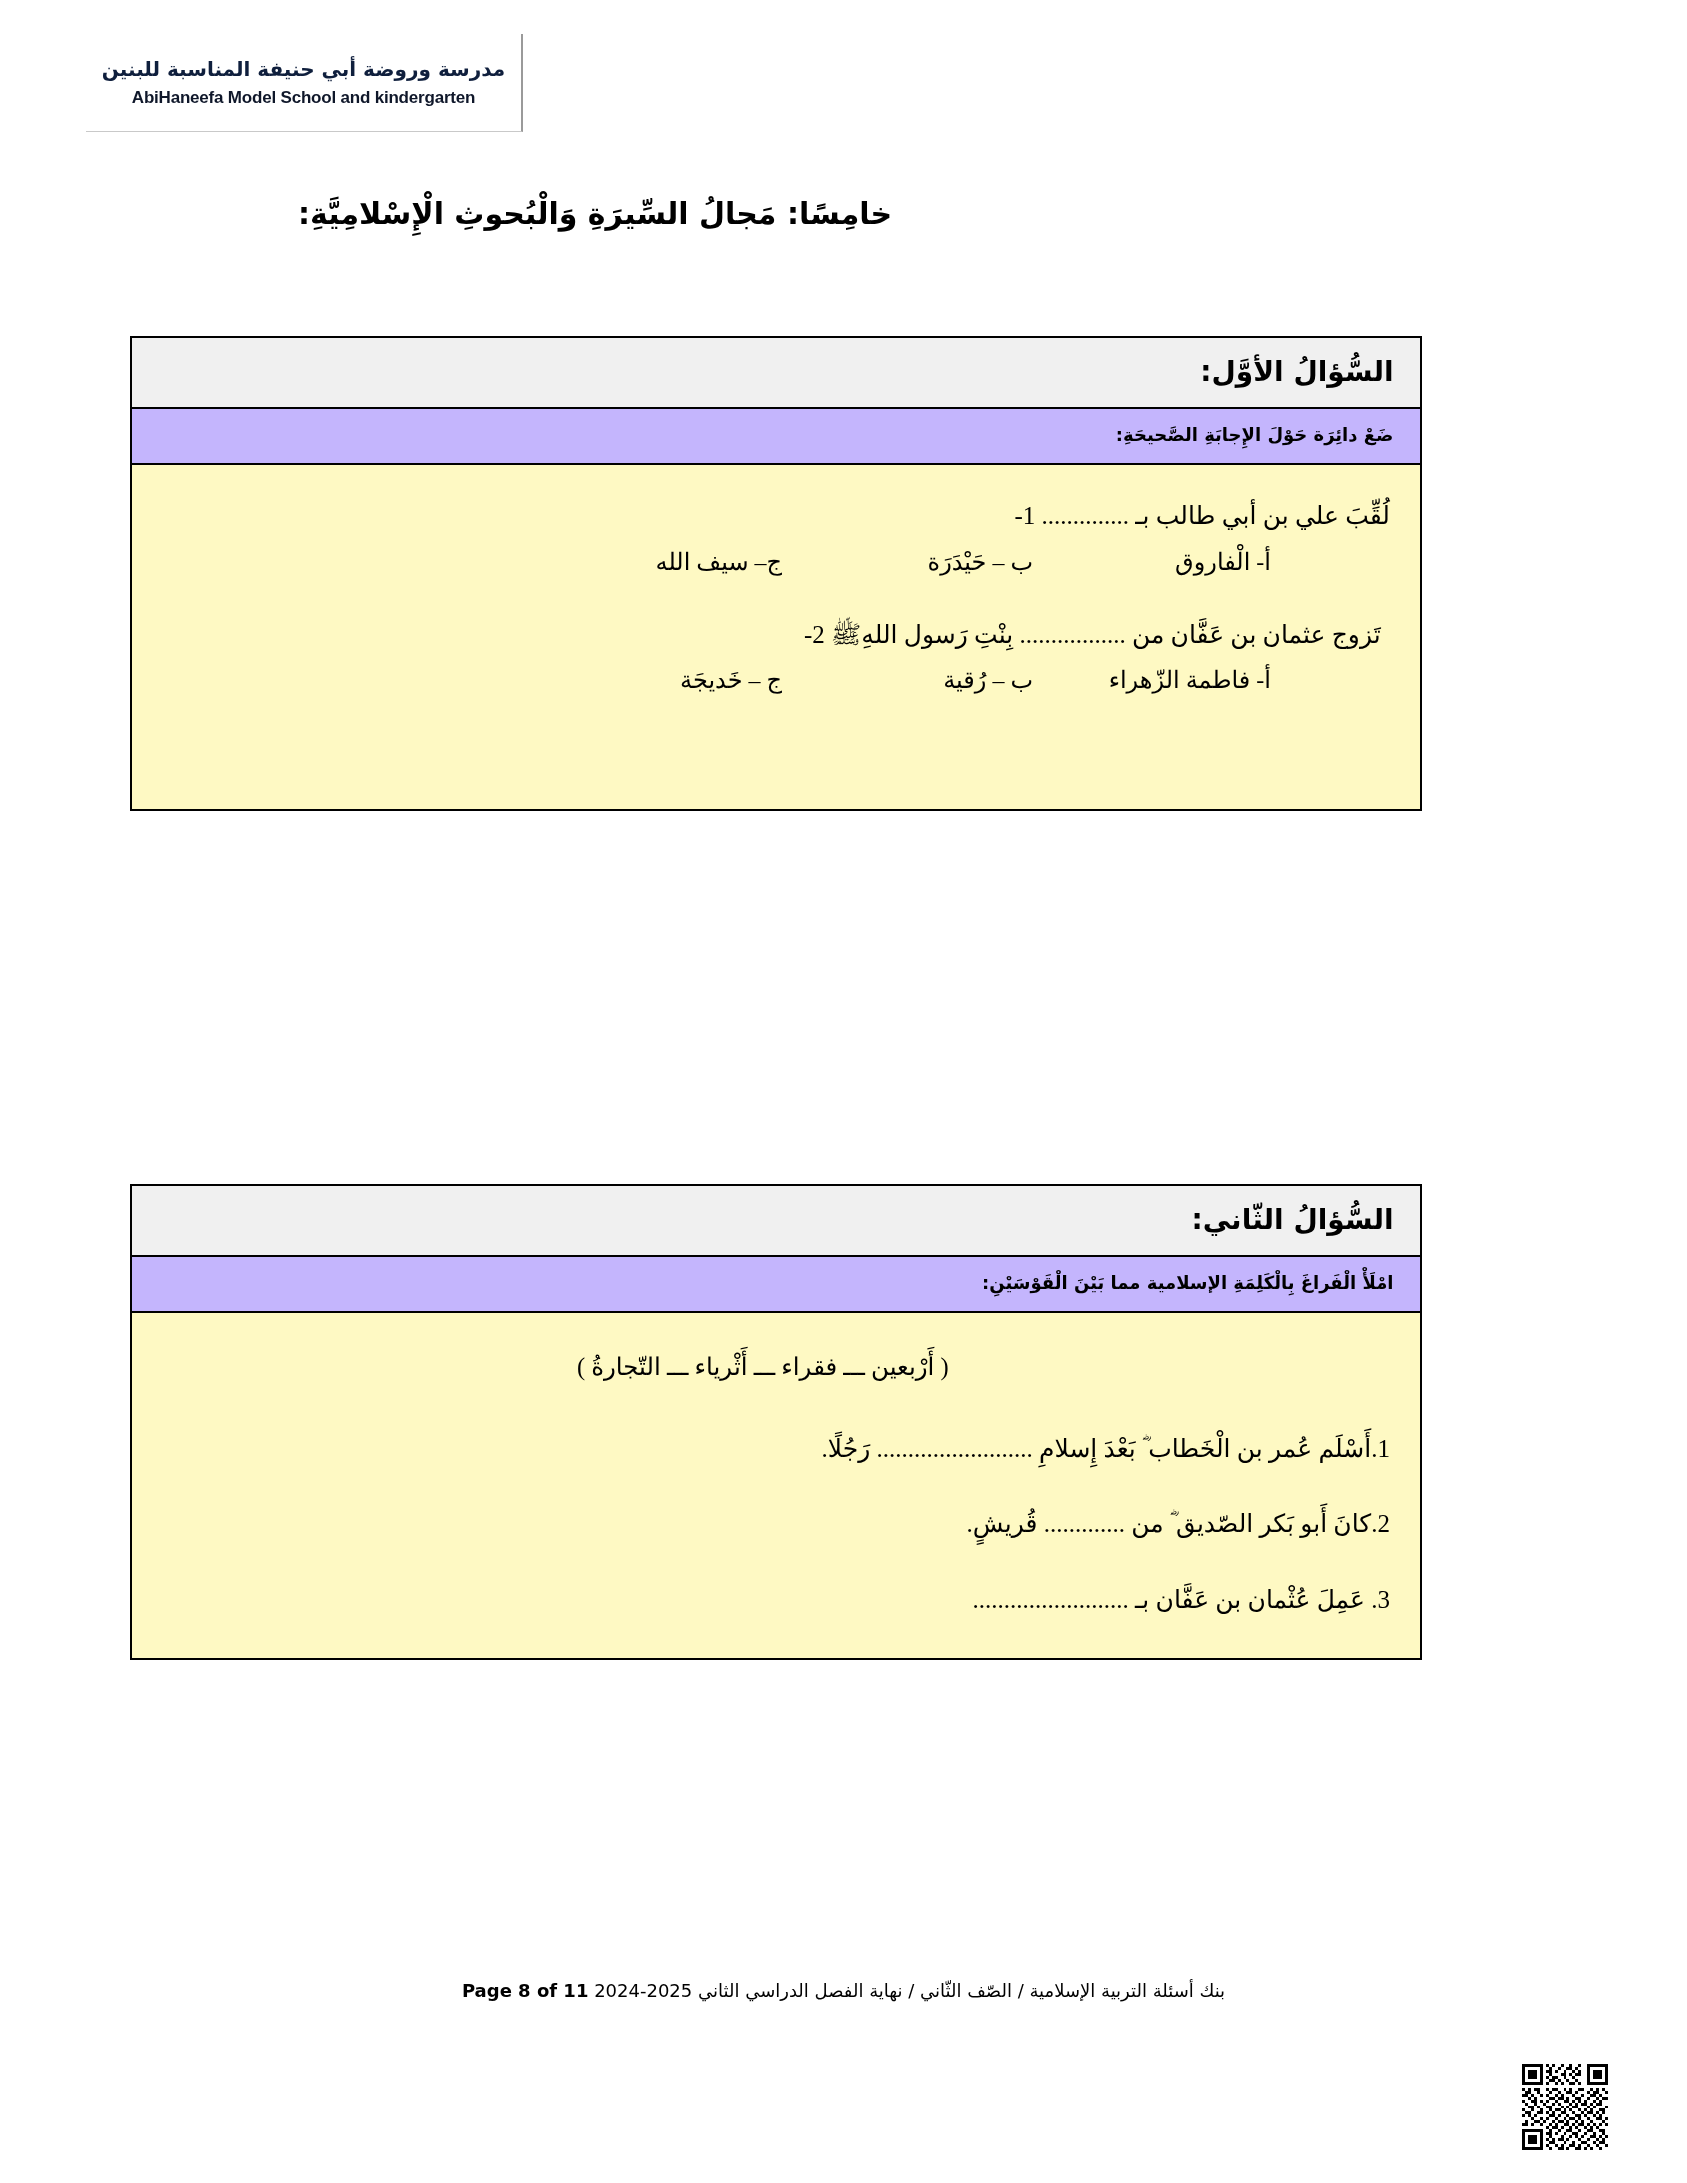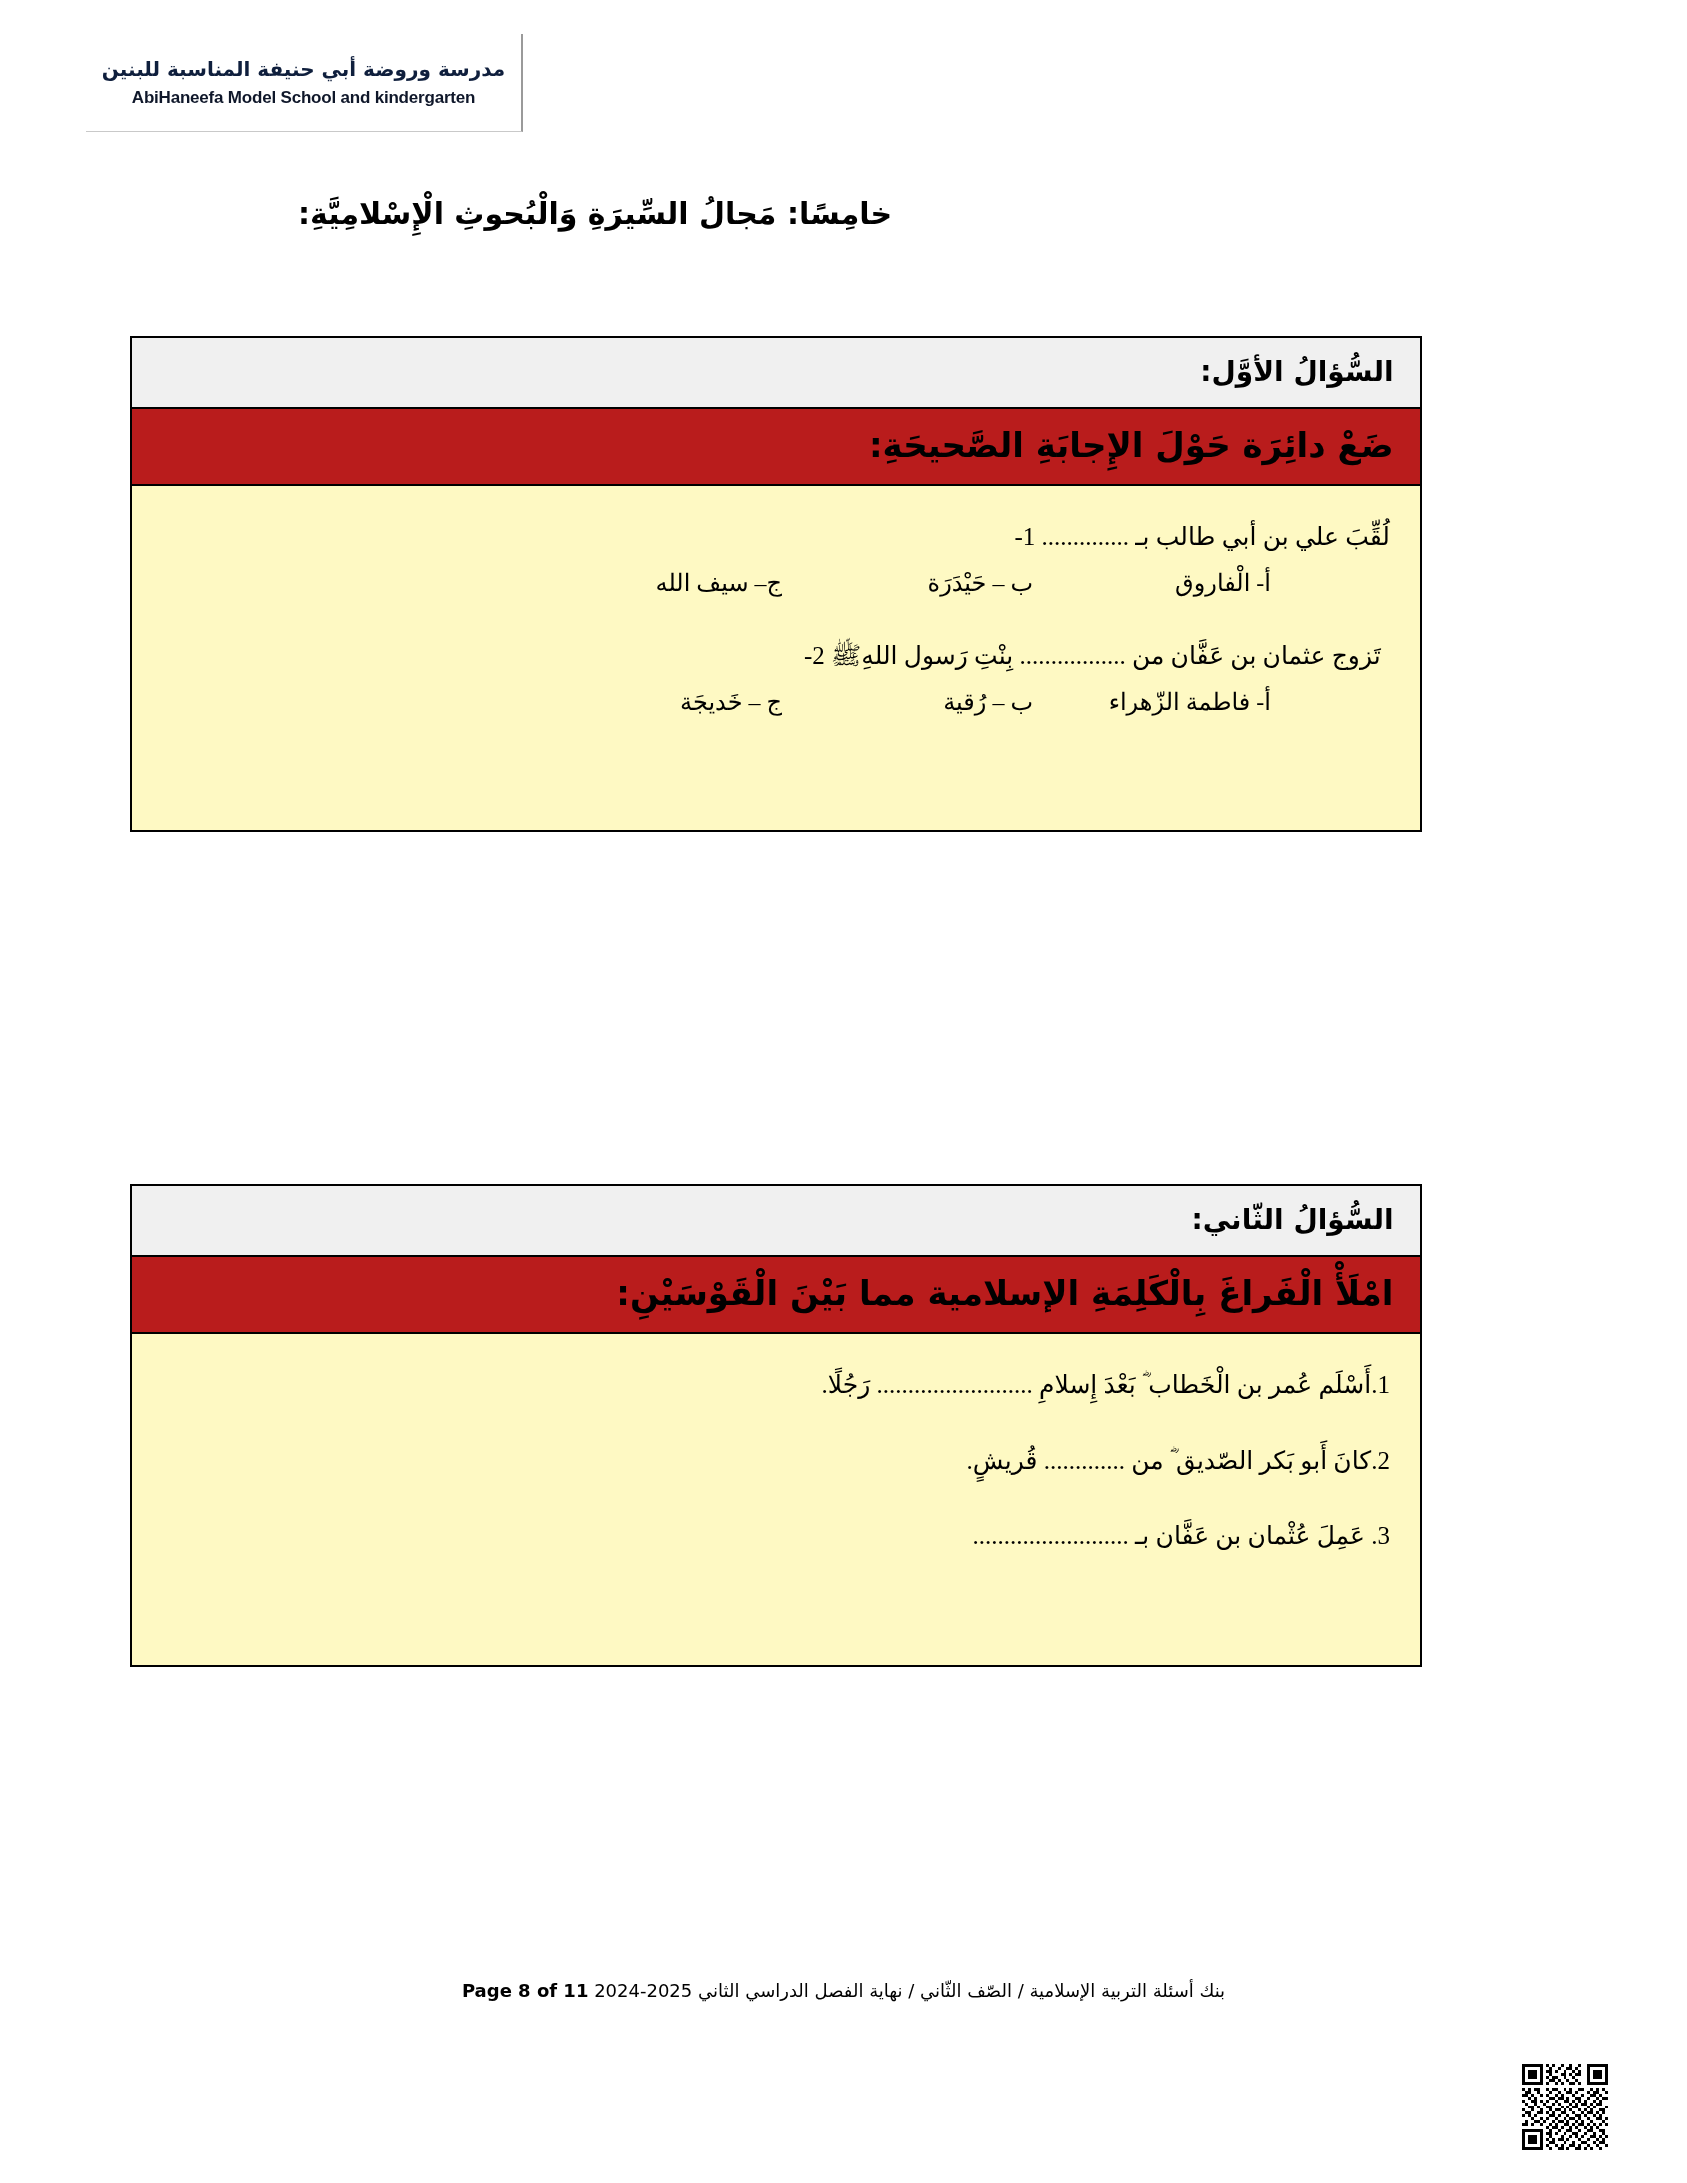--- a/index.html
+++ b/index.html
@@ -90,26 +90,26 @@
     padding: 14.6px 26.5px 17px 26.5px;
     direction: rtl;
     text-align: right;
     font-size: 28px;
     font-weight: bold;
     line-height: 1.35;
     min-height: 52px;
     box-sizing: border-box;
   }
   .qrow-instr {
-    background: #b91c1c;
+    background: #c4b5fd;
     border-bottom: 2px solid #000000;
     padding: 13.2px 26.5px 16px 26.5px;
     direction: rtl;
     text-align: right;
-    font-size: 34px;
+    font-size: 18px;
     font-weight: bold;
     line-height: 1.35;
     box-sizing: border-box;
   }
   .qrow-body {
     background: #fef9c3;
     padding: 32px 30px 40px 30px;
     direction: rtl;
     text-align: right;
     box-sizing: border-box;
@@ -232,20 +232,21 @@
       </div>
 
     </div>
   </div>
 
   <div class="qbox" id="qbox-2">
     <div class="qrow-head">السُّؤالُ الثّاني:</div>
     <div class="qrow-instr">امْلَأْ الْفَراغَ بِالْكَلِمَةِ الإسلامية مما بَيْنَ الْقَوْسَيْنِ:</div>
     <div class="qrow-body">
 
+      <p class="wordbank">(  أَرْبعين  ـــ  فقراء ـــ  أَثْرياء  ـــ   التّجارةُ  )</p>
 
       <p class="fill-line">1.أَسْلَم عُمر بن الْخَطاب ؓ بَعْدَ إِسلامِ ......................... رَجُلًا.</p>
       <p class="fill-line">2.كانَ أَبو بَكر الصّديق ؓ من  ............. قُريشٍ.</p>
       <p class="fill-line">3. عَمِلَ عُثْمان بن عَفَّان بـ  .........................</p>
 
     </div>
   </div>
 
   <div class="footer">
     <span>بنك أسئلة التربية الإسلامية / الصّف الثّاني /  نهاية الفصل الدراسي الثاني  2025-2024</span>

